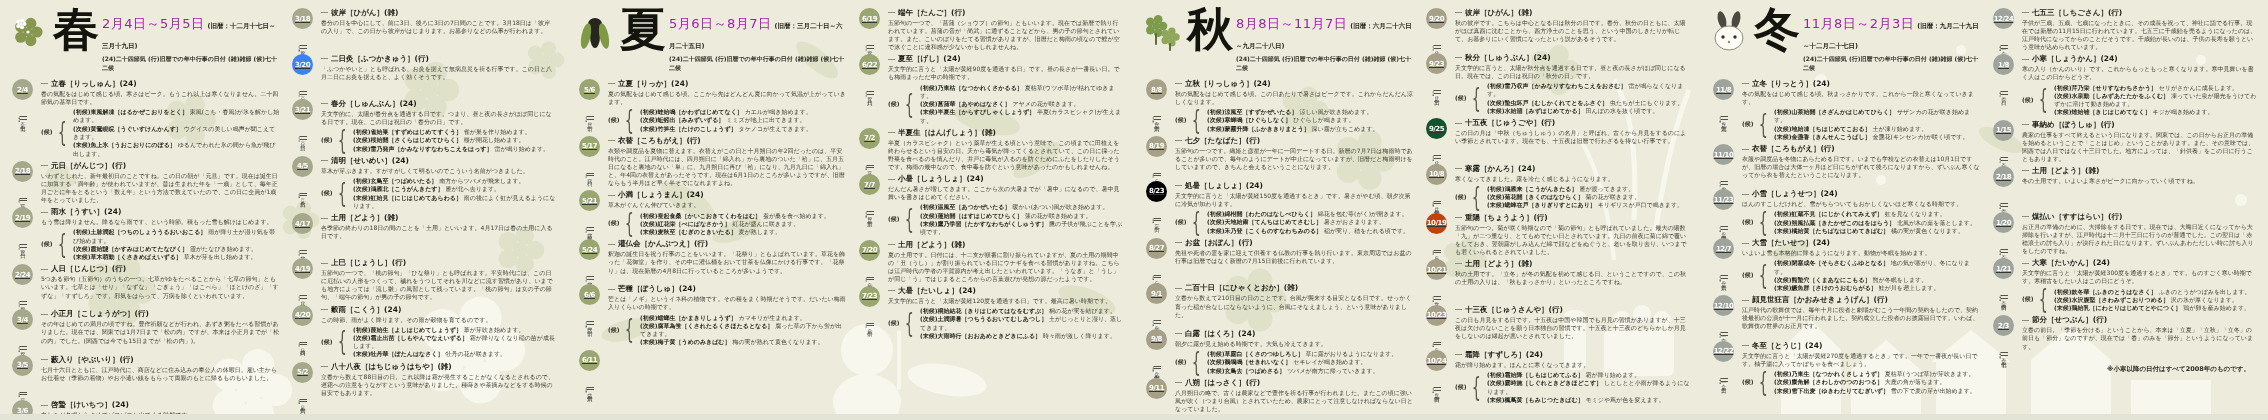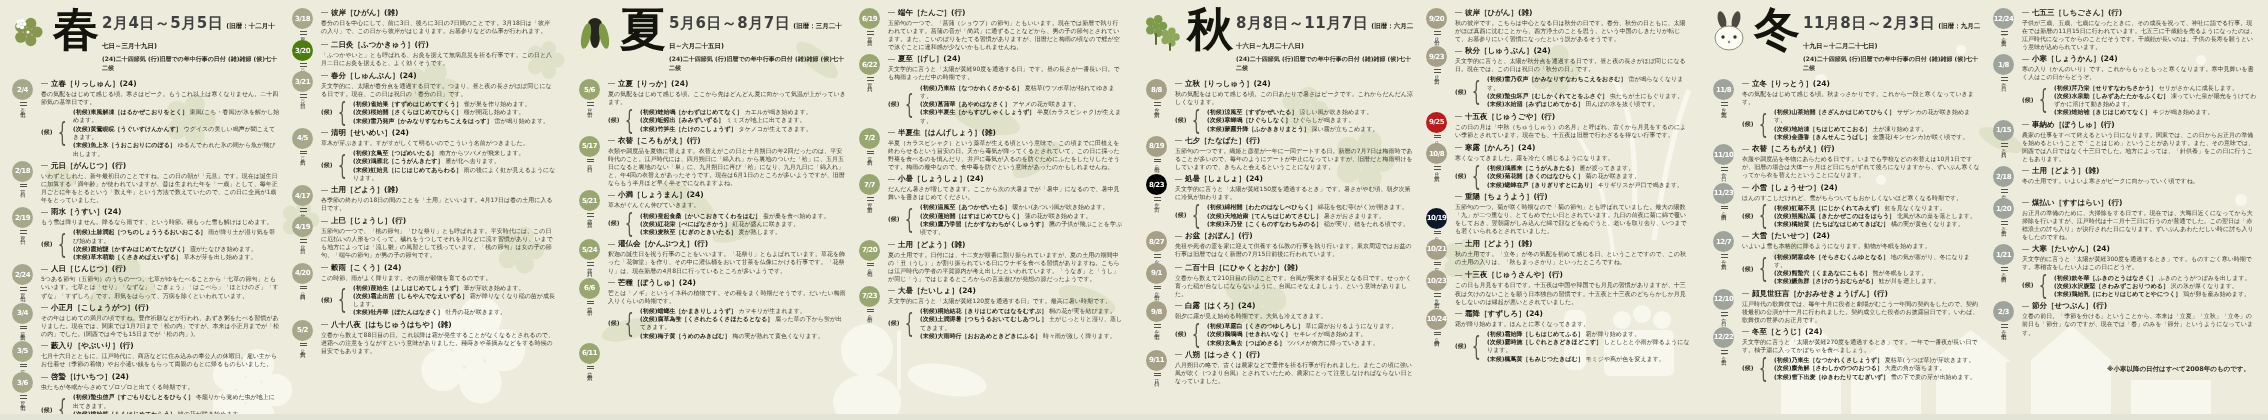--- a/index.html
+++ b/index.html
@@ -10,26 +10,26 @@
   .deco{position:absolute;inset:0;pointer-events:none;}
   .cols{position:relative;display:flex;padding:8px 4px 0 8px;gap:8px;}
   .col{width:272px;flex:none;display:flex;flex-direction:column;gap:3px;}
   .col2{width:268px;}
   
   .season-header{display:flex;align-items:flex-start;gap:5px;margin-bottom:3px;}
   .season-icon{width:40px;height:42px;flex:none;margin-top:2px;}
   .season-icon svg{width:40px;height:42px;display:block;}
   .season-kanji{font-family:"DejaVu Serif",serif;font-size:46px;line-height:0.95;font-weight:bold;color:#14140e;letter-spacing:-2px;}
   .season-dates{margin-top:5px;}
-  .range{font-size:15px;font-weight:bold;color:#404040;letter-spacing:0.5px;}
+  .range{font-size:13px;font-weight:normal;color:#a21caf;letter-spacing:0.5px;}
   .old-range{font-size:6.5px;font-weight:bold;color:#23231c;margin-left:3px;}
   .legend{font-size:6px;font-weight:bold;color:#2c2c24;margin-top:3px;}
   
   .entry{display:flex;gap:4px;}
-  .gutter{width:29px;flex:none;display:flex;flex-direction:column;align-items:center;gap:2px;}
+  .gutter{width:29px;flex:none;display:flex;flex-direction:column;align-items:center;gap:16px;text-decoration:underline;}
   .badge{width:21px;height:21px;border-radius:50%;color:#fff;font-size:7px;font-weight:bold;
          display:flex;align-items:center;justify-content:center;letter-spacing:-0.5px;}
   .kyureki{writing-mode:vertical-rl;font-size:5.5px;line-height:1.15;color:#3c3c32;display:flex;}
   .kyureki span{margin-left:1px;letter-spacing:0.5px;}
   .kyureki i{font-style:normal;background:#53534a;color:#fff;padding:0 0.5px;margin-bottom:1px;}
   .content{flex:1;min-width:0;}
   .etitle{font-size:7.5px;font-weight:bold;color:#1d1d16;margin-bottom:1px;white-space:nowrap;}
   .etitle::before{content:"";display:inline-block;width:7px;height:1px;background:#8e8e7e;vertical-align:middle;margin-right:3px;}
   .t-reading,.t-cat{font-weight:bold;}
   .ebody{font-size:6px;line-height:1.35;color:#3a3a30;}
@@ -255,21 +255,21 @@
                 <span><i>暦</i>二十九日</span>
       </div>
     </div>
     <div class="content">
       <div class="etitle"><b class="t-name">彼岸</b><span class="t-reading">［ひがん］</span><span class="t-cat">(雑)</span></div>
       <div class="ebody">春分の日を中心にして、前に3日、後ろに3日の7日間のことです。3月18日は「彼岸の入り」で、この日から彼岸がはじまります。お墓参りなどの仏事が行われます。</div>
     </div>
   </div>
           <div class="entry">
     <div class="gutter">
-      <div class="badge" style="background: #4d7c0f;">3/20</div>
+      <div class="badge" style="background: #3b82f6;">3/20</div>
       <div class="kyureki">
         <span><i>旧</i>二月</span>
                 <span><i>暦</i>二日</span>
       </div>
     </div>
     <div class="content">
       <div class="etitle"><b class="t-name">二日灸</b><span class="t-reading">［ふつかきゅう］</span><span class="t-cat">(行)</span></div>
       <div class="ebody">「ふつかやいと」とも呼ばれる、お灸を据えて無病息災を祈る行事です。この日と八月二日にお灸を据えると、よく効くそうです。</div>
     </div>
   </div>
@@ -841,21 +841,21 @@
     <div class="kou-lines">
                   <div class="kou-line"><b>(初候)雷乃収声［かみなりすなわちこえをおさむ］</b> 雷が鳴らなくなります。</div>
                   <div class="kou-line"><b>(次候)蟄虫坏戸［むしかくれてとをふさぐ］</b> 虫たちが土にもぐります。</div>
                   <div class="kou-line"><b>(末候)水始涸［みずはじめてかる］</b> 田んぼの水を抜く頃です。</div>
                 </div>
   </div>
             </div>
   </div>
           <div class="entry">
     <div class="gutter">
-      <div class="badge" style="background: #b91c1c;">9/25</div>
+      <div class="badge" style="background: #14532d;">9/25</div>
       <div class="kyureki">
         <span><i>旧</i>八月</span>
                 <span><i>暦</i>十五日</span>
       </div>
     </div>
     <div class="content">
       <div class="etitle"><b class="t-name">十五夜</b><span class="t-reading">［じゅうごや］</span><span class="t-cat">(行)</span></div>
       <div class="ebody">この日の月は「中秋（ちゅうしゅう）の名月」と呼ばれ、古くから月見をするのによい季節とされています。現在でも、十五夜は旧暦で行わざるを得ない行事です。</div>
     </div>
   </div>
@@ -876,21 +876,21 @@
     <div class="kou-lines">
                   <div class="kou-line"><b>(初候)鴻雁来［こうがんきたる］</b> 雁が渡ってきます。</div>
                   <div class="kou-line"><b>(次候)菊花開［きくのはなひらく］</b> 菊の花が咲きます。</div>
                   <div class="kou-line"><b>(末候)蟋蟀在戸［きりぎりすとにあり］</b> キリギリスが戸口で鳴きます。</div>
                 </div>
   </div>
             </div>
   </div>
           <div class="entry">
     <div class="gutter">
-      <div class="badge" style="background: #0f172a; margin-top: 16px;">10/19</div>
+      <div class="badge" style="background: #c2410c;">10/19</div>
       <div class="kyureki">
         <span><i>旧</i>九月</span>
                 <span><i>暦</i>九日</span>
       </div>
     </div>
     <div class="content">
       <div class="etitle"><b class="t-name">重陽</b><span class="t-reading">［ちょうよう］</span><span class="t-cat">(行)</span></div>
       <div class="ebody">五節句の一つ。菊が咲く時期なので「菊の節句」とも呼ばれていました。最大の陽数「九」が二つ重なり、とてもめでたい日とされています。九日の前夜に菊に綿で覆いをしておき、翌朝露がしみ込んだ綿で顔などをぬぐうと、老いを取り去り、いつまでも若くいられるとされていました。</div>
     </div>
   </div>

